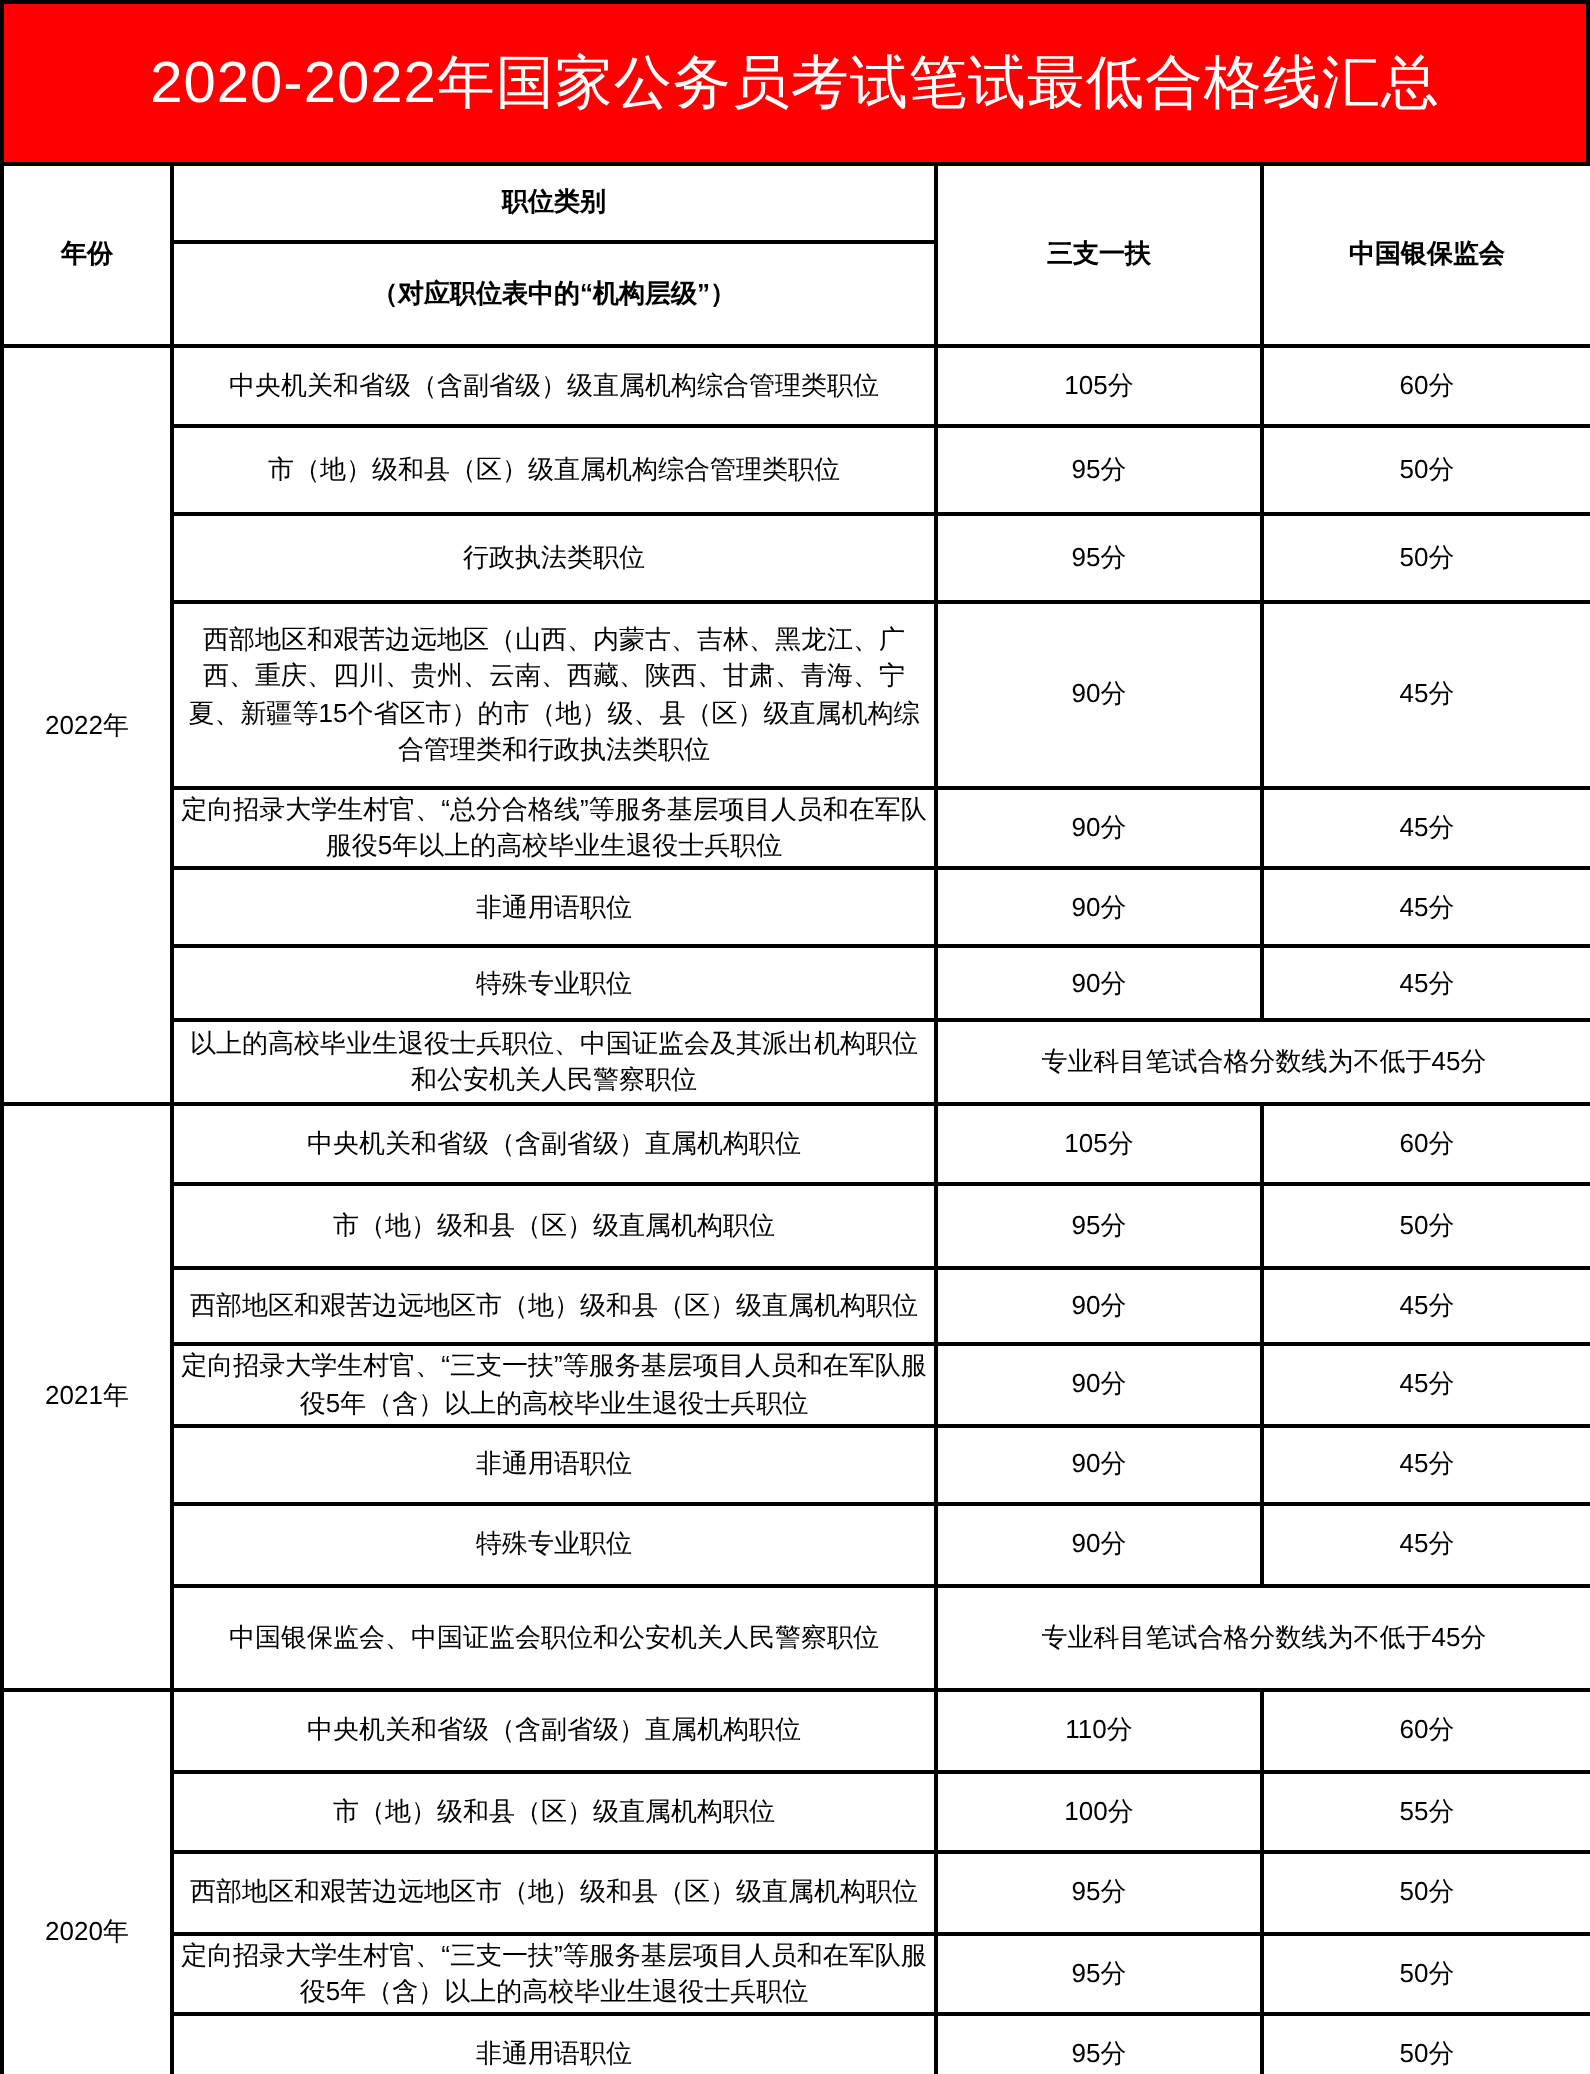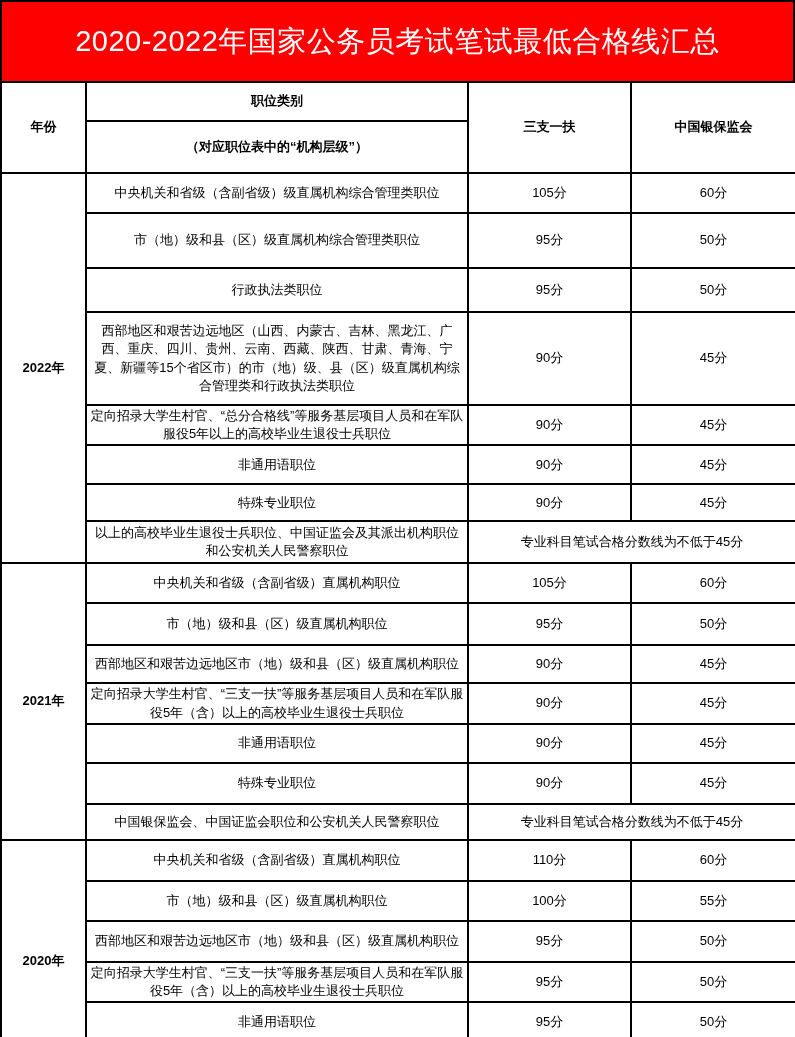--- a/index.html
+++ b/index.html
@@ -46,21 +46,20 @@
     font-size: 13px;
     line-height: 1.4;
     padding: 1px 3px;
   }
   td.hd {
     font-weight: bold;
     font-size: 14px;
   }
   td.year {
     font-size: 14px;
-    font-weight: bold;
   }
   td.score {
     font-size: 13px;
   }
   td.merged {
     font-size: 14px;
   }
 </style>
 </head>
 <body>
@@ -89,21 +88,21 @@
       <tr style="height:52px">
         <td class="hd">（对应职位表中的“机构层级”）</td>
       </tr>
 
       <tr style="height:40px">
         <td class="year" rowspan="8">2022年</td>
         <td class="cat">中央机关和省级（含副省级）级直属机构综合管理类职位</td>
         <td class="score">105分</td>
         <td class="score">60分</td>
       </tr>
-      <tr style="height:55px">
+      <tr style="height:44px">
         <td class="cat">市（地）级和县（区）级直属机构综合管理类职位</td>
         <td class="score">95分</td>
         <td class="score">50分</td>
       </tr>
       <tr style="height:44px">
         <td class="cat">行政执法类职位</td>
         <td class="score">95分</td>
         <td class="score">50分</td>
       </tr>
       <tr style="height:93px">
@@ -155,21 +154,21 @@
       <tr style="height:39px">
         <td class="cat">非通用语职位</td>
         <td class="score">90分</td>
         <td class="score">45分</td>
       </tr>
       <tr style="height:41px">
         <td class="cat">特殊专业职位</td>
         <td class="score">90分</td>
         <td class="score">45分</td>
       </tr>
-      <tr style="height:36px">
+      <tr style="height:52px">
         <td class="cat">中国银保监会、中国证监会职位和公安机关人民警察职位</td>
         <td class="merged" colspan="2">专业科目笔试合格分数线为不低于45分</td>
       </tr>
 
       <tr style="height:41px">
         <td class="year" rowspan="6">2020年</td>
         <td class="cat">中央机关和省级（含副省级）直属机构职位</td>
         <td class="score">110分</td>
         <td class="score">60分</td>
       </tr>

